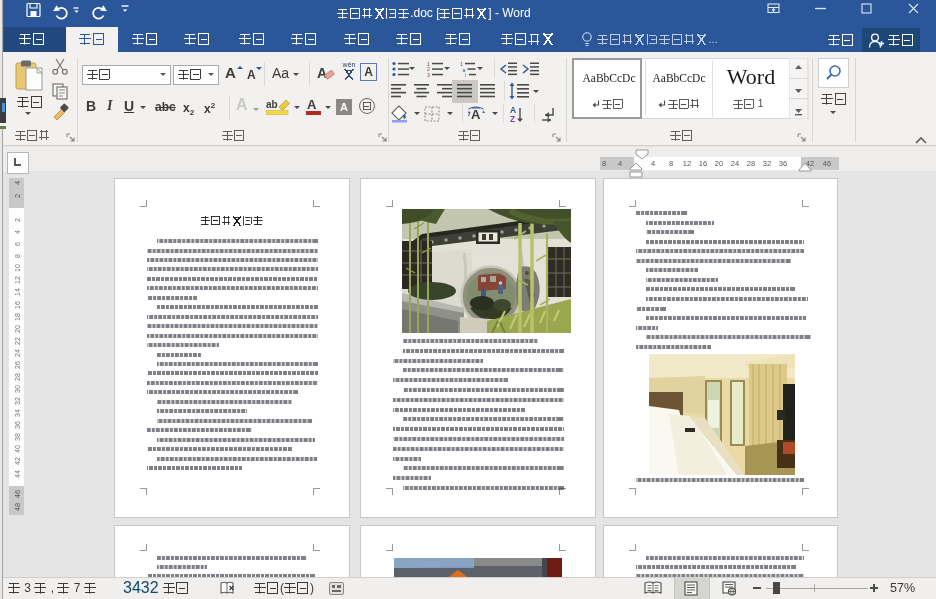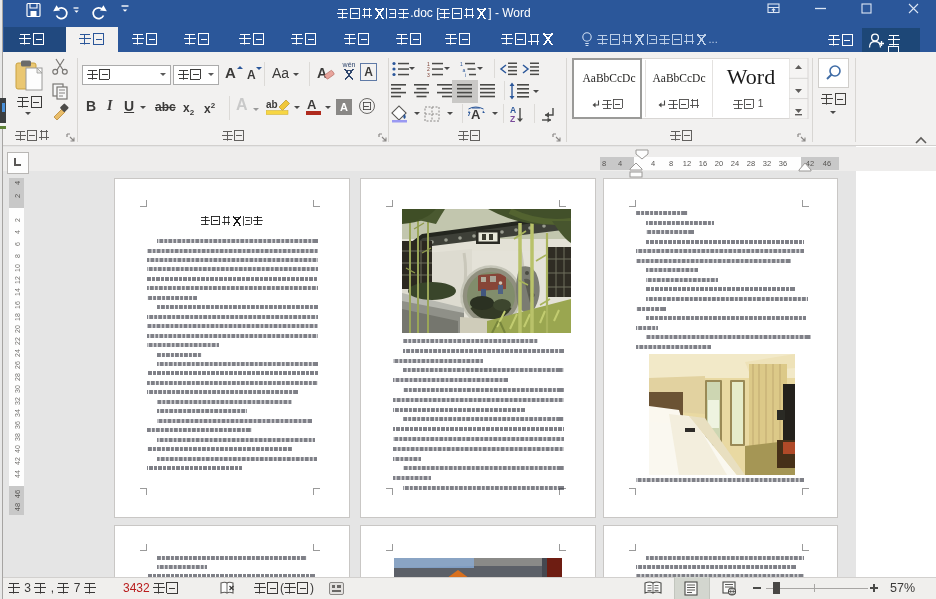--- a/index.html
+++ b/index.html
@@ -1,15 +1,15 @@
 <!DOCTYPE html>
 <html><head><meta charset="utf-8"><style>
 *{margin:0;padding:0;box-sizing:border-box}
 html,body{width:936px;height:599px;overflow:hidden;font-family:"Liberation Sans",sans-serif}
-#app{position:relative;width:856px;height:599px;background:#e5e5e5}
+#app{position:relative;width:936px;height:599px;background:#e5e5e5}
 .abs{position:absolute}
 .g{display:inline-block;background-repeat:no-repeat;vertical-align:top}
 .gA{background-image:linear-gradient(var(--s),var(--s)),linear-gradient(var(--s),var(--s)),linear-gradient(var(--s),var(--s)),linear-gradient(var(--s),var(--s));background-size:84% 9%,100% 9%,84% 9%,10% 88%;background-position:50% 6%,50% 50%,50% 94%,50% 50%}
 .gB{background-image:linear-gradient(var(--s),var(--s)),linear-gradient(var(--s),var(--s)),linear-gradient(var(--s),var(--s)),linear-gradient(var(--s),var(--s)),linear-gradient(var(--s),var(--s));background-size:92% 9%,92% 9%,9% 94%,9% 94%,54% 10%;background-position:50% 3%,50% 97%,4% 50%,96% 50%,50% 52%}
 .gC{background-image:linear-gradient(var(--s),var(--s)),linear-gradient(var(--s),var(--s)),linear-gradient(var(--s),var(--s)),linear-gradient(var(--s),var(--s));background-size:9% 92%,9% 92%,74% 9%,92% 9%;background-position:24% 56%,78% 56%,50% 10%,50% 70%}
 .gD{background-image:linear-gradient(54deg,transparent 44%,var(--s) 44%,var(--s) 54%,transparent 54%),linear-gradient(-54deg,transparent 44%,var(--s) 44%,var(--s) 54%,transparent 54%),linear-gradient(var(--s),var(--s));background-size:100% 100%,100% 100%,70% 9%;background-position:0 0,0 0,50% 8%}
 .gE{background-image:linear-gradient(var(--s),var(--s)),linear-gradient(var(--s),var(--s)),linear-gradient(var(--s),var(--s)),linear-gradient(var(--s),var(--s)),linear-gradient(var(--s),var(--s));background-size:9% 98%,62% 9%,62% 9%,9% 72%,42% 9%;background-position:6% 50%,66% 10%,66% 90%,96% 50%,62% 50%}
 .tl{position:absolute;height:4.1px;background:repeating-linear-gradient(90deg,rgba(55,57,68,.64) 0px,rgba(55,57,68,.64) 3.3px,rgba(55,57,68,0) 3.3px,rgba(55,57,68,0) 4.5px);filter:blur(.2px)}
 .page{position:absolute;background:#fff;border:1px solid #c9c7c5}
 svg{display:block}
@@ -555,21 +555,21 @@
 <rect x="0" y="26" width="168" height="6" fill="#c9741f" opacity="0.85"></rect>
 <rect x="0" y="32" width="168" height="5" fill="#8a4a16"></rect>
 <rect x="152" y="0" width="16" height="37" fill="#6e1d12"></rect>
 <rect x="148" y="0" width="5" height="37" fill="#454850"></rect>
 </svg>
 <div class="tl" style="left:646px;top:556px;width:158px;background-position:-0.2px 0"></div>
 <div class="tl" style="left:636px;top:565px;width:160px;background-position:-1.9px 0"></div>
 <div class="tl" style="left:636px;top:574px;width:168px;background-position:-3.6px 0"></div>
 <div class="abs" style="left:0;top:577px;width:936px;height:22px;background:#f0efed;border-top:1px solid #d2d0ce"></div>
 <div class="abs" style="left:8px;top:582px;--s:#3b3a39;line-height:0;white-space:nowrap"><b class="g gA" style="width:12px;height:12px;margin-right:1px"></b><span style="color:#3b3a39;font-size:12px;line-height:12px;vertical-align:top">&nbsp;3&nbsp;</span><b class="g gA" style="width:12px;height:12px;margin-right:1px"></b><span style="color:#3b3a39;font-size:12px;line-height:12px;vertical-align:top">&nbsp;,&nbsp;</span><b class="g gA" style="width:12px;height:12px;margin-right:1px"></b><span style="color:#3b3a39;font-size:12px;line-height:12px;vertical-align:top">&nbsp;7&nbsp;</span><b class="g gA" style="width:12px;height:12px;margin-right:1px"></b></div>
-<div class="abs" style="left:123px;top:582px;--s:#3b3a39;line-height:0;white-space:nowrap"><span style="color:#b91c1c;font-size:12px;line-height:12px;vertical-align:top">3432&nbsp;</span><b class="g gA" style="width:12px;height:12px;margin-right:1px"></b><b class="g gB" style="width:12px;height:12px;margin-right:1px"></b></div>
+<div class="abs" style="left:123px;top:582px;--s:#3b3a39;line-height:0;white-space:nowrap"><span style="color:#0c4a6e;font-size:16px;line-height:12px;vertical-align:top">3432&nbsp;</span><b class="g gA" style="width:12px;height:12px;margin-right:1px"></b><b class="g gB" style="width:12px;height:12px;margin-right:1px"></b></div>
 <svg class="abs" style="left:219px;top:581px" width="17" height="15" viewBox="0 0 17 15">
 <path d="M2 2 q4-1.5 6 0 q2-1.5 6 0 v10 q-4-1.5-6 0 q-2-1.5-6 0 Z" fill="#fdfdfd" stroke="#5f5d5b" stroke-width="1.1"></path>
 <path d="M8 2 v10" stroke="#5f5d5b" stroke-width="0.9"></path>
 <path d="M10.5 5 l4 4 M14.5 5 l-4 4" stroke="#3b3a39" stroke-width="1.2"></path>
 </svg>
 <div class="abs" style="left:254px;top:582px;--s:#3b3a39;line-height:0;white-space:nowrap"><b class="g gA" style="width:12px;height:12px;margin-right:1px"></b><b class="g gB" style="width:12px;height:12px;margin-right:1px"></b><span style="color:#3b3a39;font-size:12px;line-height:12px;vertical-align:top">(</span><b class="g gA" style="width:12px;height:12px;margin-right:1px"></b><b class="g gB" style="width:12px;height:12px;margin-right:1px"></b><span style="color:#3b3a39;font-size:12px;line-height:12px;vertical-align:top">)</span></div>
 <svg class="abs" style="left:329px;top:582px" width="15" height="13" viewBox="0 0 15 13">
 <rect x="0.5" y="0.5" width="14" height="12" rx="1.5" fill="#e3e1df" stroke="#8a8886" stroke-width="1"></rect>
 <rect x="3" y="3" width="3" height="3" fill="#6a6866"></rect>
       <rect x="8" y="3" width="4" height="3" fill="#6a6866"></rect>

